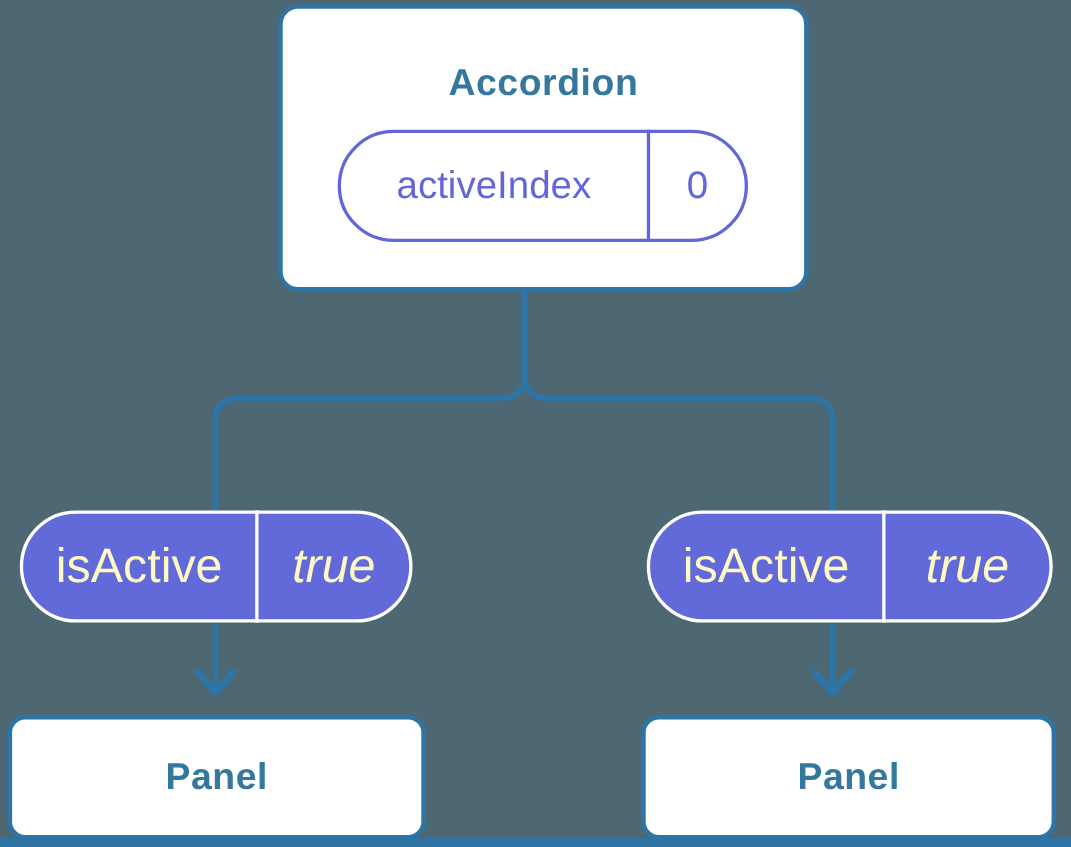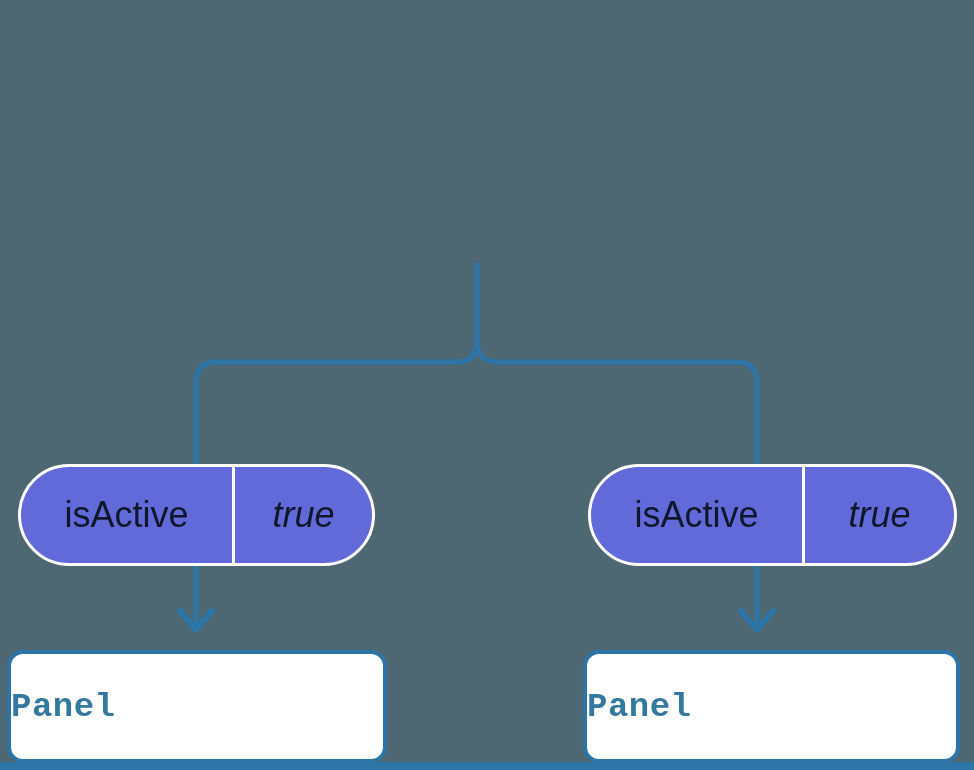--- a/index.html
+++ b/index.html
@@ -87,41 +87,41 @@
     border-radius: 53px;
     box-sizing: border-box;
     z-index: 2;
   }
   .prop-pill .seg {
     position: absolute;
     top: 0; bottom: 0;
     display: flex;
     align-items: center;
     justify-content: center;
-    color: #0f172a;
-    font-size: 36px;
+    color: #fef9c3;
+    font-size: 44px;
     font-weight: 500;
   }
   .prop-pill .seg.name { left: 0; width: 211px; }
   .prop-pill .seg.value { left: 214px; right: 0; font-style: italic; }
   .prop-pill .divider {
     position: absolute;
     left: 211px; top: -3px; bottom: -3px;
     width: 3px;
     background: #ffffff;
   }
   .prop-pill.left  { left: 18px;  top: 464px; width: 357px; }
   .prop-pill.right { left: 588px; top: 464px; width: 369px; }
 
   
   .panel-box {
     border-radius: 16px;
     display: flex;
     align-items: center;
-    font-family: Liberation Mono, monospace;
+    justify-content: center;
   }
   .panel-box.left  { left: 7px;   top: 650px; width: 380px; height: 113px; }
   .panel-box.right { left: 583px; top: 650px; width: 377px; height: 113px; }
 
   
   .baseline-rule {
     position: absolute;
     left: 0; right: 0;
     bottom: 0;
     height: 8px;
@@ -137,20 +137,28 @@
   <svg class="connectors" viewBox="0 0 974 770" xmlns="http://www.w3.org/2000/svg" fill="none" stroke="#2d74a7" stroke-width="5">
     <path d="M 477 263 L 477 341"></path>
     <path d="M 477 341 Q 477 362 456 362 L 217 362 Q 196 362 196 383 L 196 470"></path>
     <path d="M 477 341 Q 477 362 498 362 L 736 362 Q 757 362 757 383 L 757 470"></path>
     <path d="M 196 560 L 196 628"></path>
     <path d="M 180 611 L 196 630 L 212 611" stroke-width="6" stroke-linecap="round" stroke-linejoin="round"></path>
     <path d="M 757 560 L 757 628"></path>
     <path d="M 741 611 L 757 630 L 773 611" stroke-width="6" stroke-linecap="round" stroke-linejoin="round"></path>
   </svg>
 
+  <div class="node-box accordion-box">
+    <div class="node-title">Accordion</div>
+    <div class="state-pill">
+      <div class="seg name">activeIndex</div>
+      <div class="divider"></div>
+      <div class="seg value">0</div>
+    </div>
+  </div>
 
   <div class="prop-pill left">
     <div class="seg name">isActive</div>
     <div class="divider"></div>
     <div class="seg value">true</div>
   </div>
 
   <div class="prop-pill right">
     <div class="seg name">isActive</div>
     <div class="divider"></div>

